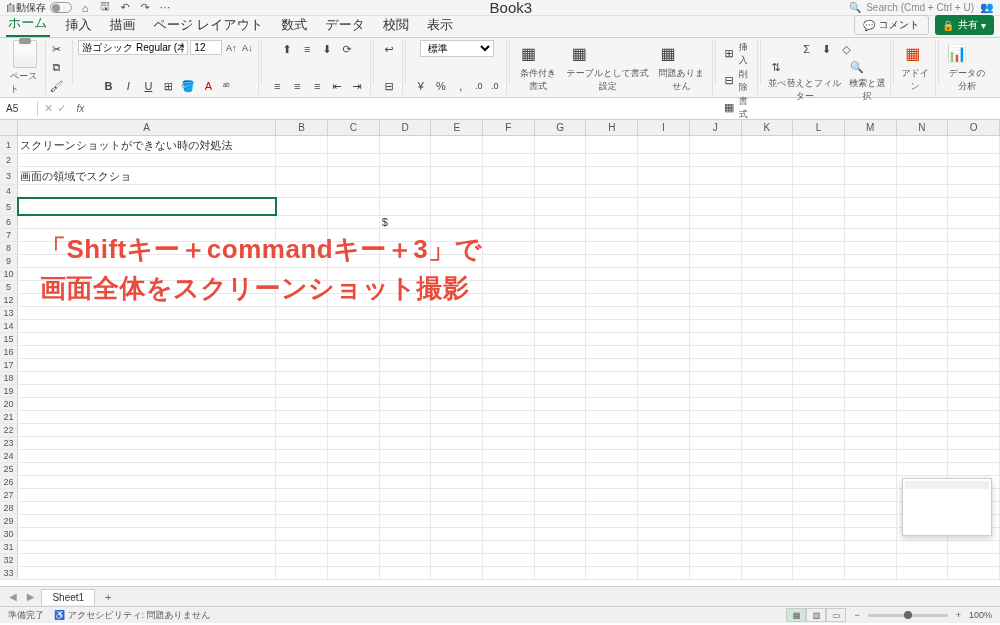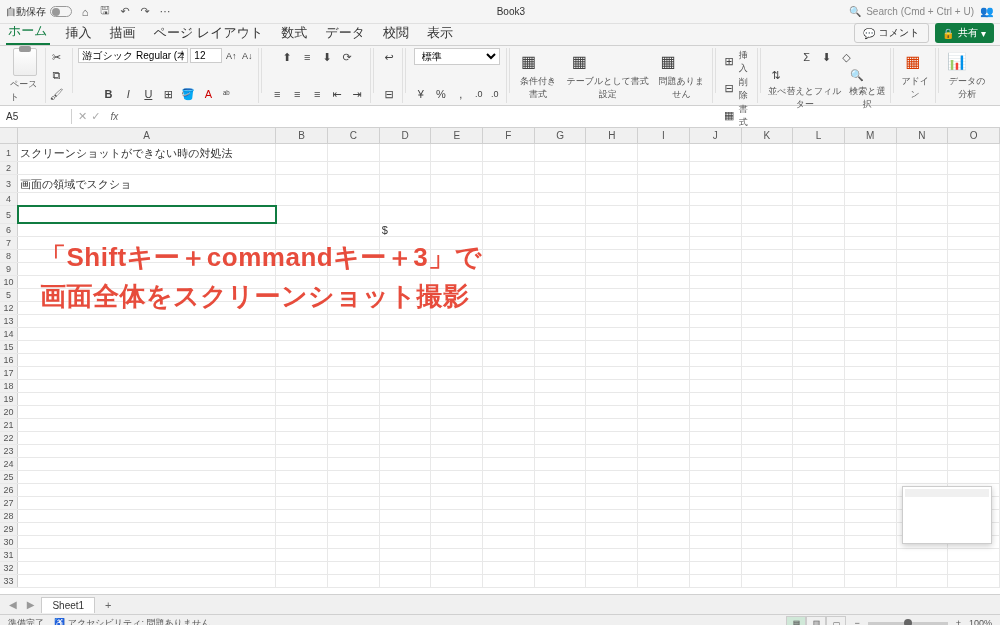--- a/index.html
+++ b/index.html
@@ -1,23 +1,23 @@
 <!DOCTYPE html>
 <html><head>
 <meta charset="utf-8">
 <style>
 *{margin:0;padding:0;box-sizing:border-box;font-family:"Hiragino Sans","Yu Gothic",sans-serif;}
 body{background:#fff;width:1000px;height:625px;overflow:hidden;font-size:11px;color:#333;}
-.titlebar{height:24px;display:flex;align-items:center;padding:0 6px;background:#f5f5f5;border-bottom:1px solid #e0e0e0;}
+.titlebar{height:16px;display:flex;align-items:center;padding:0 6px;background:#f5f5f5;border-bottom:1px solid #e0e0e0;}
 .tb-left{display:flex;align-items:center;gap:6px;}
 .autosave{display:flex;align-items:center;gap:4px;font-size:10px;}
 .toggle{width:22px;height:11px;border:1px solid #999;border-radius:6px;position:relative;}
 .toggle::after{content:"";position:absolute;width:8px;height:8px;background:#999;border-radius:50%;left:1px;top:0.5px;}
 .tb-icon{width:14px;height:14px;display:flex;align-items:center;justify-content:center;color:#555;}
-.tb-center{flex:1;text-align:center;font-size:10px;}
+.tb-center{flex:1;text-align:center;font-size:15px;}
 .tb-right{display:flex;align-items:center;gap:6px;}
 .search{display:flex;align-items:center;gap:4px;color:#888;font-size:10px;}
 .tabs{height:22px;display:flex;align-items:flex-end;padding:0 6px;background:#f5f5f5;border-bottom:1px solid #d0d0d0;gap:14px;}
 .tab{font-size:13px;padding:3px 2px;cursor:pointer;}
 .tab.active{color:#107c41;border-bottom:2px solid #107c41;font-weight:500;}
 .tab-right{margin-left:auto;display:flex;gap:6px;align-items:center;padding-bottom:2px;}
 .btn-comment{border:1px solid #ccc;border-radius:3px;padding:2px 8px;font-size:10px;display:flex;align-items:center;gap:3px;}
 .btn-share{background:#107c41;color:#fff;border-radius:3px;padding:3px 8px;font-size:10px;display:flex;align-items:center;gap:3px;}
 .ribbon{height:60px;background:#f5f5f5;border-bottom:1px solid #d0d0d0;display:flex;padding:2px 6px;}
 .rgroup{display:flex;flex-direction:column;align-items:center;padding:0 4px;border-right:1px solid #e0e0e0;justify-content:space-between;}
@@ -28,21 +28,21 @@
 .paste{display:flex;flex-direction:column;align-items:center;gap:1px;}
 .paste-icon{width:24px;height:28px;background:linear-gradient(#fff,#eee);border:1px solid #ccc;border-radius:2px;position:relative;}
 .paste-icon::before{content:"";position:absolute;top:-3px;left:5px;width:12px;height:6px;background:#999;border-radius:2px;}
 .rlbl{font-size:9px;color:#555;margin-top:1px;}
 .font-sel{border:1px solid #ccc;font-size:10px;padding:1px 3px;width:110px;background:#fff;}
 .size-sel{border:1px solid #ccc;font-size:10px;padding:1px 3px;width:32px;background:#fff;}
 .sel{border:1px solid #ccc;font-size:10px;padding:1px 3px;background:#fff;}
 .big-icon{width:26px;height:26px;display:flex;align-items:center;justify-content:center;font-size:16px;color:#444;}
 .vsep{width:1px;height:45px;background:#e0e0e0;margin:0 2px;}
 .fbar{height:22px;display:flex;align-items:center;border-bottom:1px solid #d0d0d0;background:#fff;}
-.namebox{width:72px;border-right:1px solid #d0d0d0;padding:2px 6px;font-size:10px;}
+.namebox{width:38px;border-right:1px solid #d0d0d0;padding:2px 6px;font-size:10px;}
 .fx-btns{display:flex;gap:4px;padding:0 6px;color:#aaa;}
 .fx{font-style:italic;font-size:10px;color:#666;padding:0 4px;}
 .grid-wrap{position:relative;height:466px;overflow:hidden;}
 .colhdr{display:flex;height:16px;background:#f0f0f0;border-bottom:1px solid #d0d0d0;}
 .corner{width:18px;border-right:1px solid #d0d0d0;background:#f0f0f0;}
 .ch{border-right:1px solid #d0d0d0;text-align:center;font-size:10px;color:#555;line-height:16px;}
 .rows{position:relative;}
 .row{display:flex;height:13px;border-bottom:1px solid #e8e8e8;}
 .row.tall{height:18px;}
 .rh{width:18px;border-right:1px solid #d0d0d0;background:#f0f0f0;text-align:center;font-size:9px;color:#555;line-height:13px;}
@@ -177,21 +177,21 @@
     <div class="rrow">
         <span class="ricon">↩</span>
       </div>
     <div class="rrow">
         <span class="ricon">⊟</span>
       </div>
   </div>
   <div class="vsep"></div>
   <div class="rgroup">
     <div class="rrow">
-        <select class="sel" style="width:86px;"><option>標準</option></select>
+        <select class="sel" style="width:74px;"><option>標準</option></select>
       </div>
     <div class="rrow">
       <span class="ricon">¥</span>
       <span class="ricon">%</span>
       <span class="ricon">,</span>
       <span class="ricon sm">.0</span>
       <span class="ricon sm">.0</span>
     </div>
   </div>
   <div class="vsep"></div>

